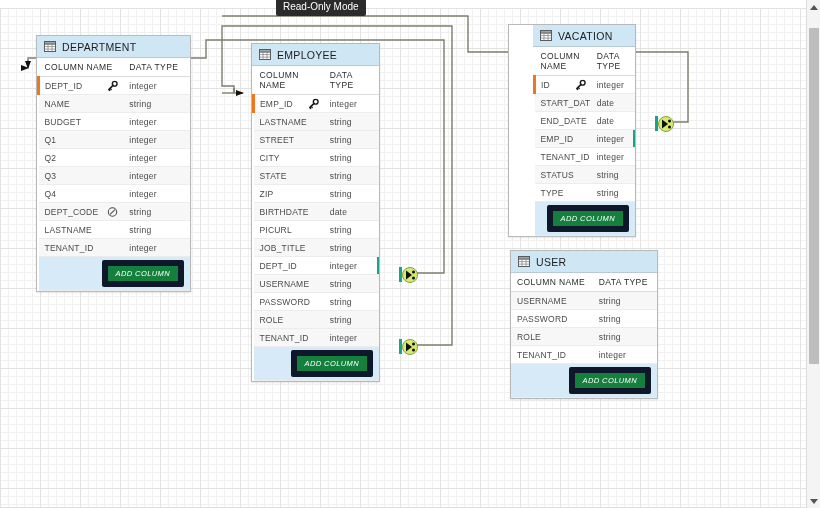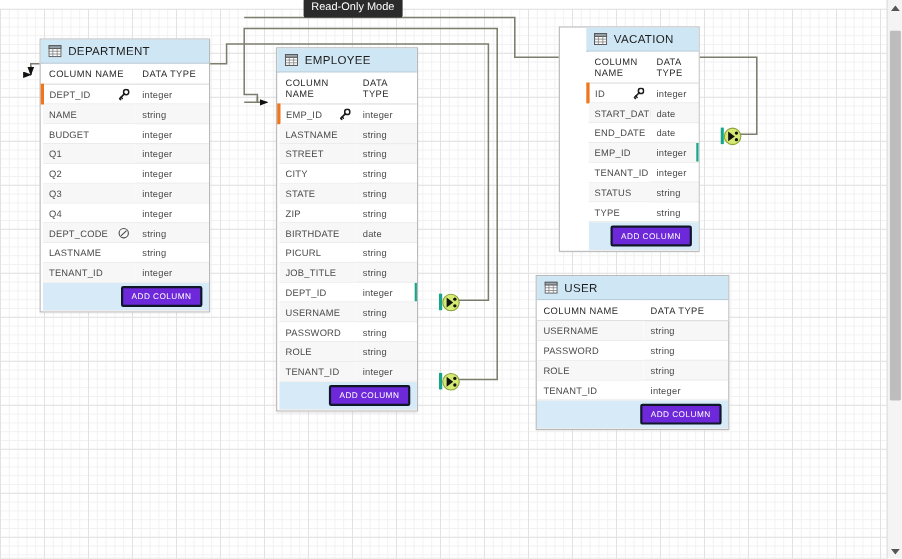--- a/index.html
+++ b/index.html
@@ -155,30 +155,31 @@
   }
 
   .addrow td {
     background: #d6ebf7 !important;
     border-bottom: none;
     padding: 5px 6px 6px 6px;
     height: 24px;
   }
   .addbtn {
     float: right;
-    background: #6d28d9;
-    border: 2px solid #0f172a;
+    background: #15803d;
+    border: 6px solid #0f172a;
     color: #ffffff;
     font-size: 7.5px;
     letter-spacing: 0.4px;
     padding: 3px 8px 3px 8px;
     border-radius: 2px;
     cursor: pointer;
     font-family: "Liberation Sans", sans-serif;
     line-height: 9px;
+    font-style: italic;
   }
 
   
   .ep {
     position: absolute;
     z-index: 30;
     pointer-events: none;
   }
   .ep svg { display: block; }
 
@@ -511,21 +512,21 @@
                 <td class="dt">string</td>
               </tr>
               <tr class="addrow">
                 <td colspan="2">
                   <button class="addbtn">ADD COLUMN</button>
                 </td>
               </tr>
             </tbody>
           </table>
         </div>
-        <div class="entity" style="left: 487px; top: 242px; width: 176px;">
+        <div class="entity" style="left: 510px; top: 242px; width: 148px;">
           <div class="entity-title">
             <svg class="tbl-icon" viewBox="0 0 12 11">
               <rect x="0.5" y="0.5" width="11" height="10" fill="#ffffff" stroke="#5a5a5a"></rect>
               <rect x="0.5" y="0.5" width="11" height="2.6" fill="#9aa6ad" stroke="#5a5a5a"></rect>
               <line x1="4" y1="3.1" x2="4" y2="10.5" stroke="#7c7c7c" stroke-width="0.7"></line>
               <line x1="8" y1="3.1" x2="8" y2="10.5" stroke="#7c7c7c" stroke-width="0.7"></line>
               <line x1="0.5" y1="5.6" x2="11.5" y2="5.6" stroke="#7c7c7c" stroke-width="0.7"></line>
               <line x1="0.5" y1="8.1" x2="11.5" y2="8.1" stroke="#7c7c7c" stroke-width="0.7"></line>
             </svg>
             <span class="ttxt">USER</span>

